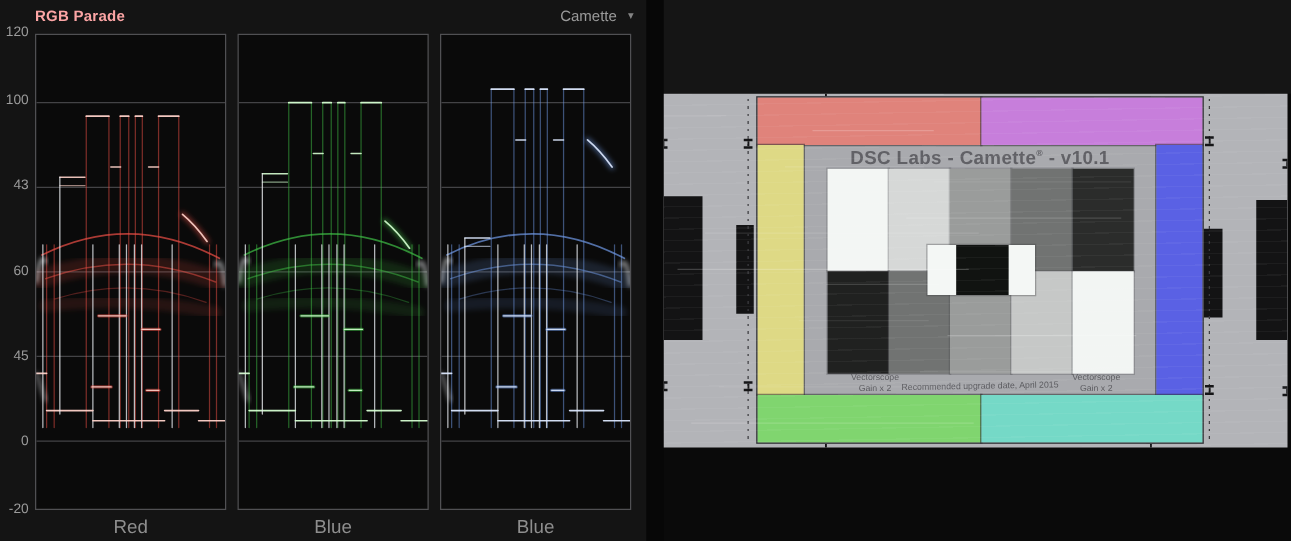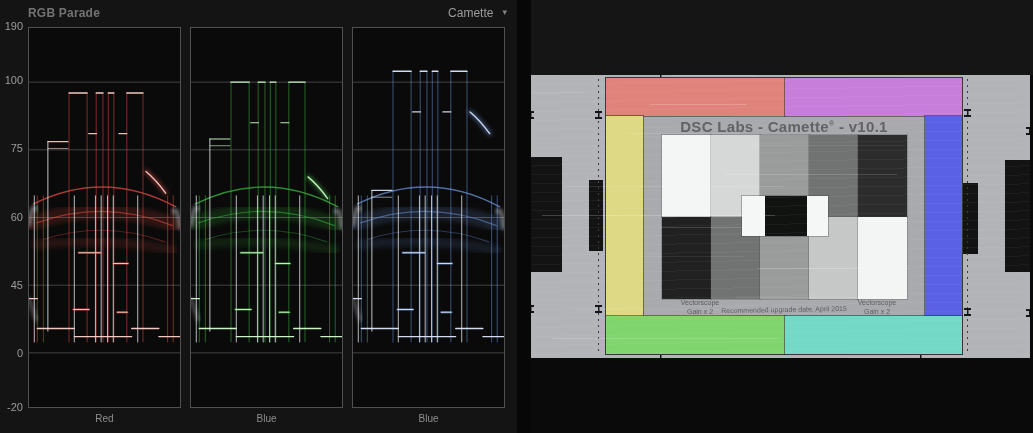--- a/index.html
+++ b/index.html
@@ -3,28 +3,28 @@
 <meta charset="utf-8">
 <style>
   html,body{margin:0;padding:0;background:#000;}
   .stage{position:relative;width:1033px;height:433px;background:#070707;overflow:hidden;
          font-family:"Liberation Sans",sans-serif;}
 
   
   .scope{position:absolute;left:0;top:0;width:517px;height:433px;background:#141414;}
   .scope-header{position:absolute;left:0;top:0;right:0;height:25px;display:flex;
                 align-items:center;justify-content:space-between;padding:0 10px 0 28px;box-sizing:border-box;}
-  .scope-title{font-size:12px;font-weight:700;color:#737373;letter-spacing:.2px;}
+  .scope-title{font-size:12px;font-weight:700;color:#fca5a5;letter-spacing:.2px;}
   .settings{display:flex;align-items:center;gap:9px;color:#9b9b9b;font-size:12px;cursor:default;}
   .settings .caret{font-size:9px;color:#848484;line-height:1;}
   .tick{position:absolute;left:0;width:23px;text-align:right;font-size:11px;color:#9c9c9c;}
   .wavebox{position:absolute;top:27px;width:153px;height:381px;background:#0a0a0a;
            border:1px solid #505053;box-sizing:border-box;}
   .wavebox svg{display:block;}
-  .ch-label{position:absolute;top:413px;width:153px;text-align:center;font-size:10px;color:#8e8e8e;}
+  .ch-label{position:absolute;top:413px;width:153px;text-align:center;font-size:15px;color:#8e8e8e;}
 
   
   .viewer{position:absolute;left:531px;top:0;width:502px;height:433px;background:#0a0a0a;}
   .viewer-top{position:absolute;left:0;top:0;width:100%;height:75px;background:#151515;}
   .card{position:absolute;left:0;top:75px;width:499px;height:283px;overflow:hidden;}
   .card::after{content:'';position:absolute;inset:0;pointer-events:none;
     background:repeating-linear-gradient(179deg, rgba(255,255,255,0.045) 0 1px, transparent 1px 9px);}
   .chartframe{position:absolute;left:74px;top:2px;width:358px;height:278px;
               border:1px solid #46464a;box-sizing:border-box;}
   .chart-content{position:absolute;inset:0;}
@@ -58,23 +58,23 @@
 
   <div class="scope">
     <div class="scope-header">
       <span class="scope-title">RGB Parade</span>
       <span class="settings">
         <span>Camette</span>
         <span class="caret">▾</span>
       </span>
     </div>
     <div id="ticks">
-        <span class="tick" style="top: 20px;">190</span>
+        <span class="tick" style="top: 20px;">120</span>
         <span class="tick" style="top: 74.4286px;">100</span>
-        <span class="tick" style="top: 142.464px;">75</span>
+        <span class="tick" style="top: 142.464px;">43</span>
         <span class="tick" style="top: 210.5px;">60</span>
         <span class="tick" style="top: 278.536px;">45</span>
         <span class="tick" style="top: 346.571px;">0</span>
         <span class="tick" style="top: 401px;">-20</span>
       </div>
     <div id="scope-body">
         <div class="wavebox" style="left: 28px;">
           <svg viewBox="0 0 151 379" width="151" height="379">
             <defs>
               <filter id="glow0" x="-30%" y="-30%" width="160%" height="160%">

